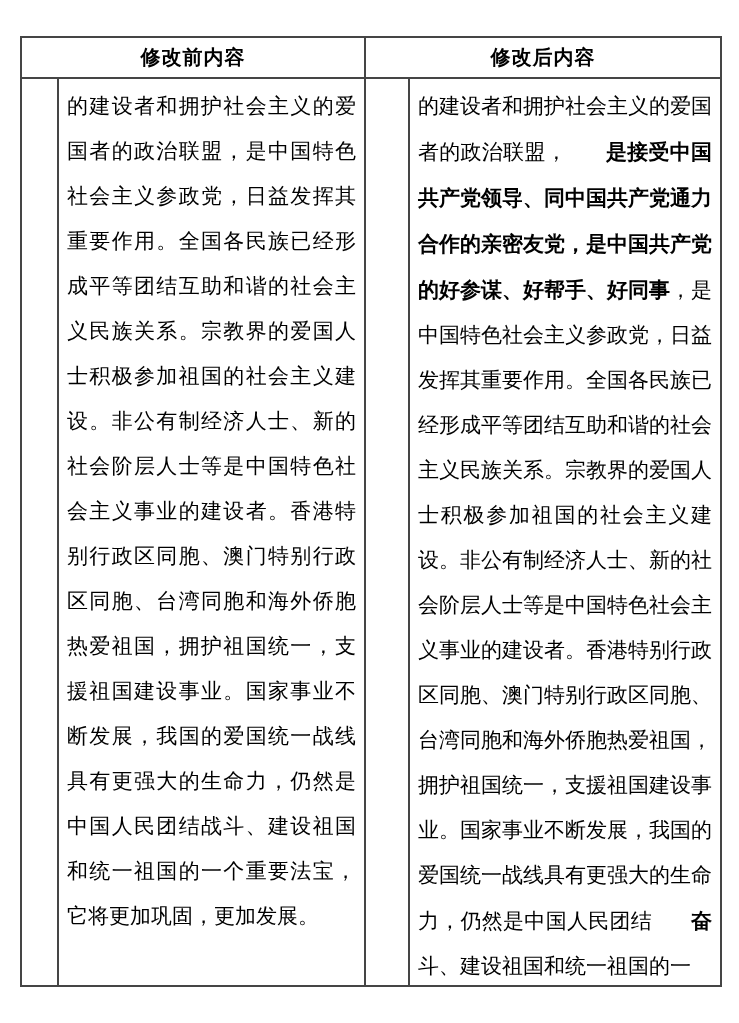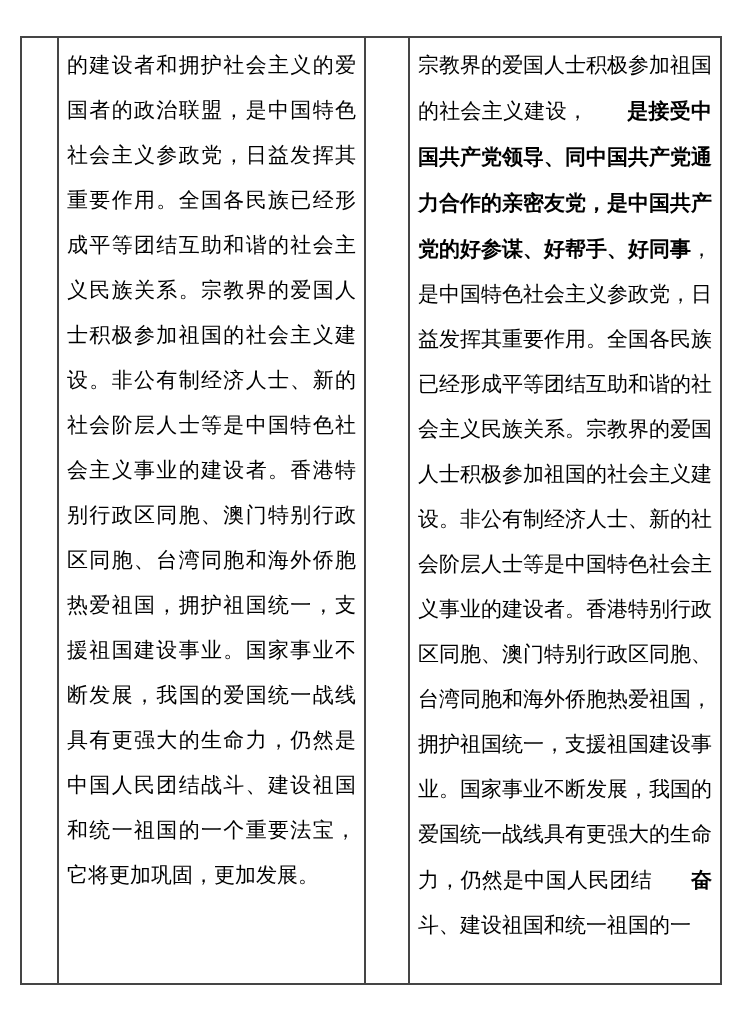--- a/index.html
+++ b/index.html
@@ -63,25 +63,29 @@
 
 <div class="page">
   <table class="rev">
     <colgroup>
       <col class="gutter-l">
         <col class="content-l">
         <col class="gutter-r">
         <col class="content-r">
     </colgroup>
     <tbody>
+        <tr class="head-row">
+      <th colspan="2">修改前内容</th>
+      <th colspan="2">修改后内容</th>
+    </tr>
     <tr class="body-row">
       <td class="gutter-cell"></td>
       <td class="content-cell">
         <div class="para">的建设者和拥护社会主义的爱国者的政治联盟，是中国特色社会主义参政党，日益发挥其重要作用。全国各民族已经形成平等团结互助和谐的社会主义民族关系。宗教界的爱国人士积极参加祖国的社会主义建设。非公有制经济人士、新的社会阶层人士等是中国特色社会主义事业的建设者。香港特别行政区同胞、澳门特别行政区同胞、台湾同胞和海外侨胞热爱祖国，拥护祖国统一，支援祖国建设事业。国家事业不断发展，我国的爱国统一战线具有更强大的生命力，仍然是中国人民团结战斗、建设祖国和统一祖国的一个重要法宝，它将更加巩固，更加发展。</div>
       </td>
       <td class="gutter-cell"></td>
       <td class="content-cell">
-        <div class="para"><span>宗教界的爱国人士积极参加祖国的社会主义建设，</span><b>是接受中国共产党领导、同中国共产党通力合作的亲密友党，是中国共产党的好参谋、好帮手、好同事</b><span>，是中国特色社会主义参政党，日益发挥其重要作用。全国各民族已经形成平等团结互助和谐的社会主义民族关系。宗教界的爱国人士积极参加祖国的社会主义建设。非公有制经济人士、新的社会阶层人士等是中国特色社会主义事业的建设者。香港特别行政区同胞、澳门特别行政区同胞、台湾同胞和海外侨胞热爱祖国，拥护祖国统一，支援祖国建设事业。国家事业不断发展，我国的爱国统一战线具有更强大的生命力，仍然是中国人民团结</span><b>奋</b><span>斗、建设祖国和统一祖国的一</span></div>
+        <div class="para"><span>的建设者和拥护社会主义的爱国者的政治联盟，</span><b>是接受中国共产党领导、同中国共产党通力合作的亲密友党，是中国共产党的好参谋、好帮手、好同事</b><span>，是中国特色社会主义参政党，日益发挥其重要作用。全国各民族已经形成平等团结互助和谐的社会主义民族关系。宗教界的爱国人士积极参加祖国的社会主义建设。非公有制经济人士、新的社会阶层人士等是中国特色社会主义事业的建设者。香港特别行政区同胞、澳门特别行政区同胞、台湾同胞和海外侨胞热爱祖国，拥护祖国统一，支援祖国建设事业。国家事业不断发展，我国的爱国统一战线具有更强大的生命力，仍然是中国人民团结</span><b>奋</b><span>斗、建设祖国和统一祖国的一</span></div>
       </td>
     </tr>
   </tbody>
     </table>
 </div>
 
 </body></html>

